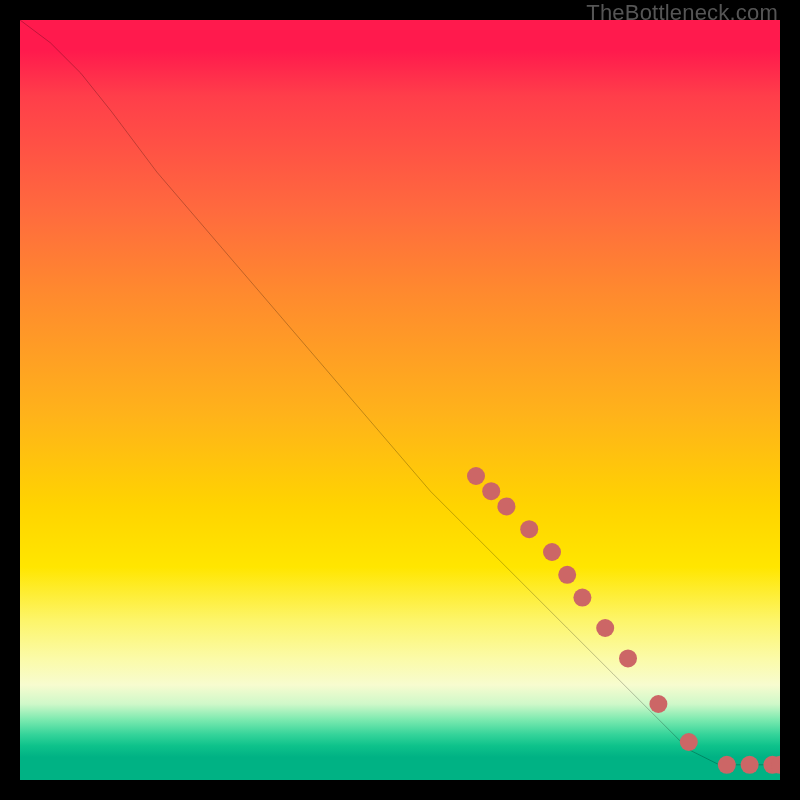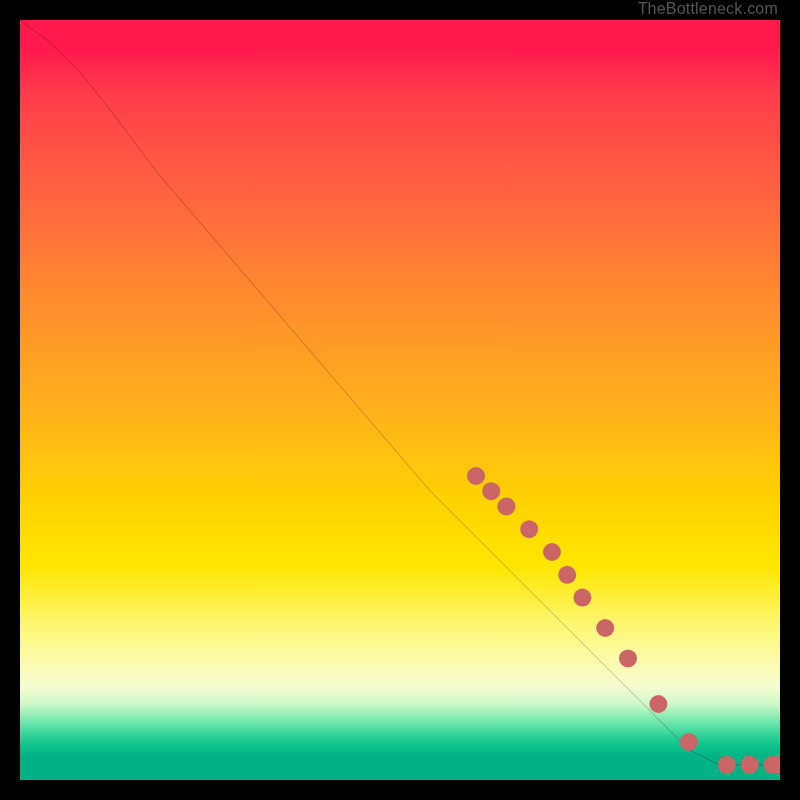--- a/index.html
+++ b/index.html
@@ -49,21 +49,21 @@
     left: 0;
     top: 0;
     width: 760px;
     height: 760px;
   }
   .watermark {
     position: absolute;
     top: 0px;
     right: 22px;
     color: #555;
-    font-size: 16px;
+    font-size: 22px;
     font-weight: 400;
     letter-spacing: 0.2px;
   }
 </style>
 </head>
 <body>
 
 <div class="stage">
 
   <div class="plot">

